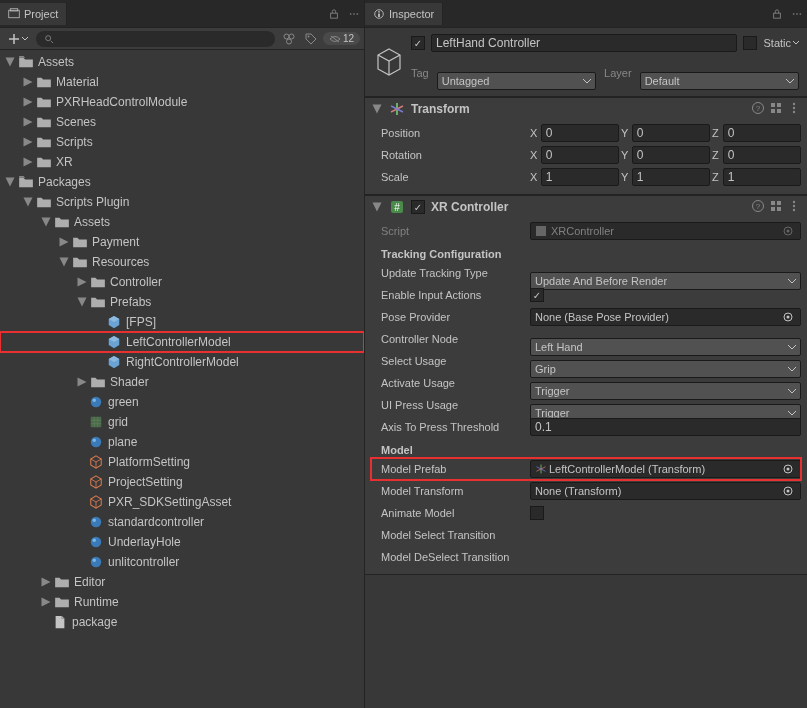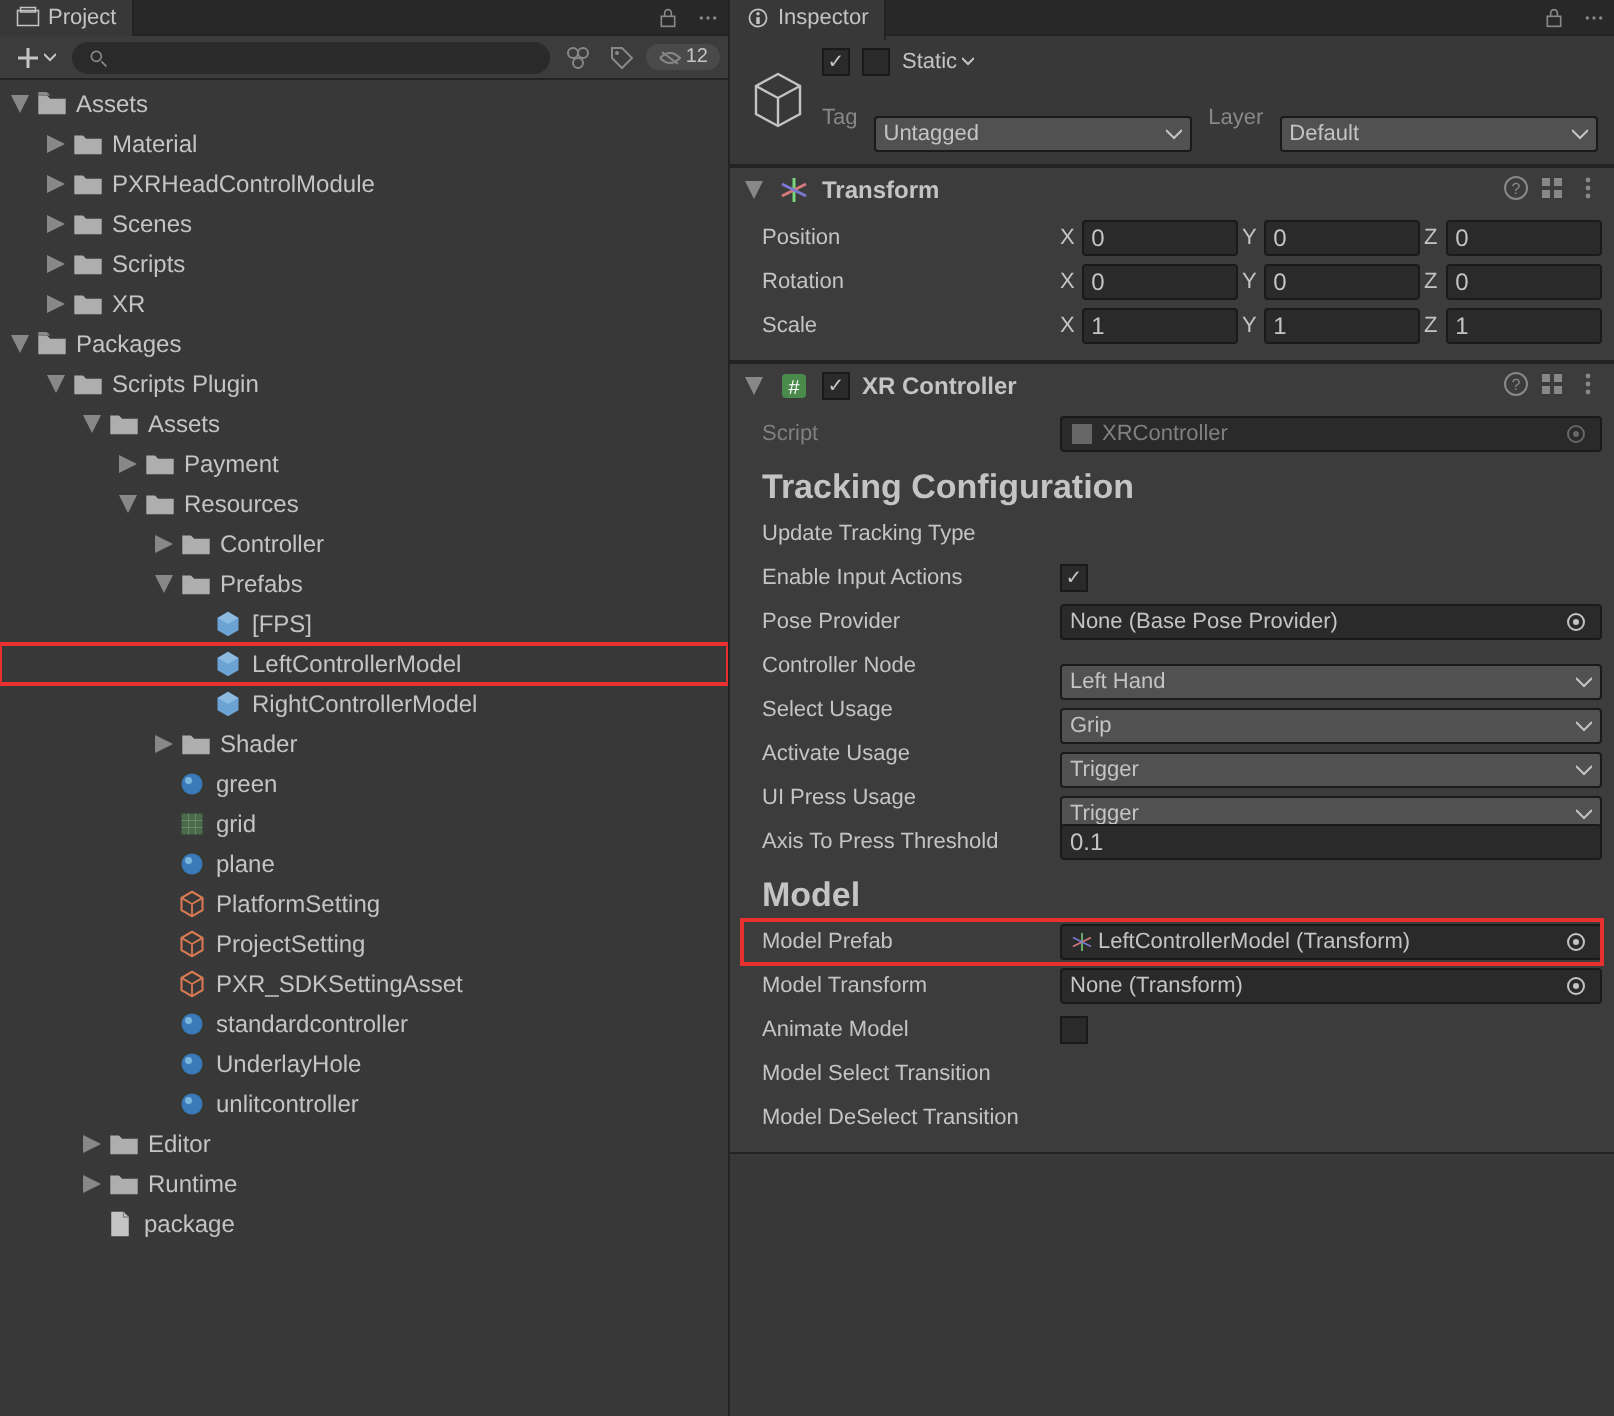--- a/index.html
+++ b/index.html
@@ -2,21 +2,21 @@
 <html><head>
 <meta charset="utf-8">
 <style>
   * { box-sizing: border-box; margin: 0; padding: 0; font-family: Arial, sans-serif; }
   body { background: #383838; color: #c4c4c4; font-size: 12px; width: 807px; height: 708px; overflow: hidden; display: flex; }
   
   .panel { background: #383838; display: flex; flex-direction: column; }
   .left-panel { width: 365px; border-right: 1px solid #232323; }
   .right-panel { flex: 1; }
   
-  .tab-bar { height: 18px; background: #282828; display: flex; align-items: center; border-bottom: 1px solid #232323; }
+  .tab-bar { height: 28px; background: #282828; display: flex; align-items: center; border-bottom: 1px solid #232323; }
   .tab { background: #383838; height: 22px; padding: 0 8px; display: flex; align-items: center; gap: 4px; font-size: 11px; border-right: 1px solid #232323; }
   .tab-icon { width: 12px; height: 12px; display: inline-flex; }
   .tab-spacer { flex: 1; }
   .tab-btn { width: 18px; height: 18px; display: inline-flex; align-items: center; justify-content: center; margin: 0 1px; }
   
   .toolbar { height: 22px; background: #3c3c3c; display: flex; align-items: center; padding: 0 4px; gap: 4px; border-bottom: 1px solid #232323; }
   .add-btn { display: flex; align-items: center; gap: 2px; padding: 0 4px; }
   .search-field { flex: 1; background: #2a2a2a; border-radius: 10px; height: 16px; padding: 0 8px; display: flex; align-items: center; color: #888; }
   .tool-icons { display: flex; gap: 2px; align-items: center; }
   .badge { background: #4a4a4a; border-radius: 8px; padding: 1px 6px; font-size: 10px; display: inline-flex; align-items: center; gap: 2px; }
@@ -54,21 +54,21 @@
   .prop-row { display: flex; align-items: center; height: 22px; gap: 4px; }
   .prop-label { width: 155px; padding-left: 10px; font-size: 11px; color: #c4c4c4; flex-shrink: 0; }
   .prop-label.disabled { color: #808080; }
   .prop-value { flex: 1; display: flex; align-items: center; gap: 2px; }
   .num-field { display: flex; align-items: center; gap: 2px; flex: 1; }
   .axis-label { font-size: 11px; color: #c4c4c4; width: 10px; }
   .obj-field { flex: 1; background: #2a2a2a; border: 1px solid #1a1a1a; border-radius: 2px; height: 18px; padding: 0 4px; display: flex; align-items: center; justify-content: space-between; font-size: 11px; }
   .obj-field.disabled { color: #808080; }
   .obj-picker { width: 16px; display: flex; justify-content: center; }
   
-  .section-header { font-weight: bold; font-size: 17px; padding: 6px 0 2px 10px; }
+  .section-header { font-weight: bold; font-size: 11px; padding: 6px 0 2px 10px; }
   
   .highlighted-prop { outline: 2px solid #e83030; outline-offset: -1px; }
 </style>
 </head>
 <body>
 
 <div class="panel left-panel">
   <div class="tab-bar">
     <div class="tab">
       <span class="tab-icon">
@@ -496,20 +496,21 @@
   </div>
 
   <div class="insp-head">
     <span class="go-icon"><svg viewBox="0 0 32 32">
           <path d="M16 3 L27 9 L27 23 L16 29 L5 23 L5 9 Z" fill="none" stroke="#c4c4c4" stroke-width="1.2"></path>
           <path d="M5 9 L16 15 L27 9 M16 15 V29" fill="none" stroke="#c4c4c4" stroke-width="1.2"></path>
         </svg></span>
     <div class="insp-title-row">
       <div class="name-row">
         <span class="checkbox checked"></span>
+        <input class="text-input" style="flex: 1 1 0%;" value="LeftHand Controller">
         <span class="checkbox"></span>
         <span class="static-label">
             <span>Static</span>
             <svg width="6" height="6" viewBox="0 0 6 6">
               <path d="M0 1 L3 4 L6 1" stroke="#c4c4c4" fill="none"></path>
             </svg>
           </span>
       </div>
       <div class="tag-layer-row">
         <span>Tag</span>
@@ -664,20 +665,28 @@
                   <circle cx="6" cy="6" r="1.5" fill="#666"></circle>
                 </svg>
               </span>
           </div>
         </div>
       </div>
 
       <div class="section-header">Tracking Configuration</div>
       <div class="prop-row">
         <span class="prop-label">Update Tracking Type</span>
+        <div class="prop-value">
+            <div class="dropdown" style="flex:1">
+              <span>Update And Before Render</span>
+              <svg width="8" height="6" viewBox="0 0 8 6">
+                <path d="M0 1 L4 5 L8 1" stroke="#c4c4c4" fill="none"></path>
+              </svg>
+            </div>
+          </div>
       </div>
 
       <div class="prop-row">
         <span class="prop-label">Enable Input Actions</span>
         <div class="prop-value">
             <span class="checkbox checked"></span>
           </div>
       </div>
       <div class="prop-row">
         <span class="prop-label">Pose Provider</span>

